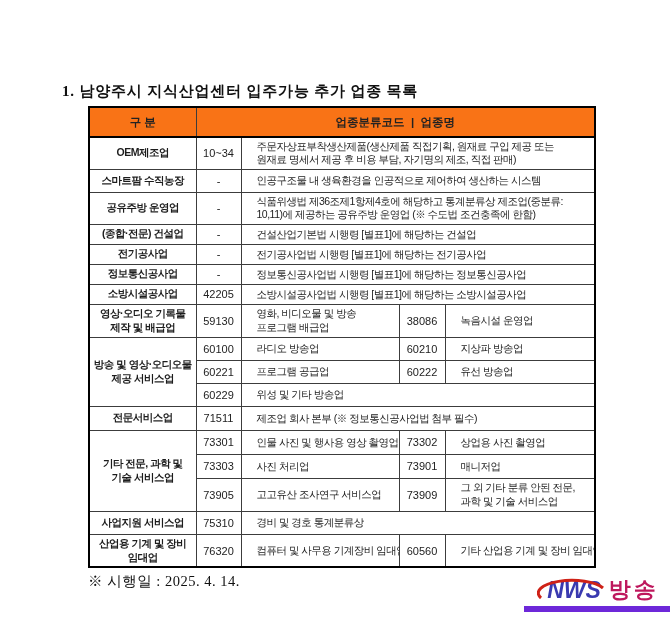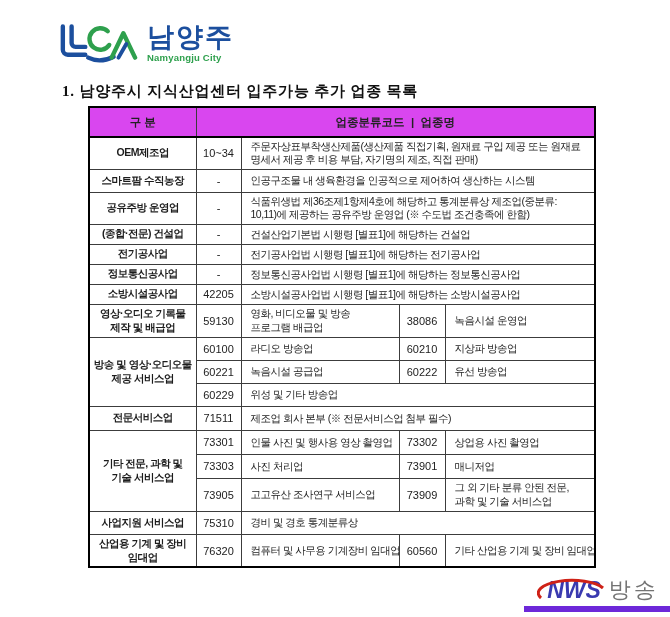--- a/index.html
+++ b/index.html
@@ -13,61 +13,47 @@
   .citylogo .en{font-size:9.5px;font-weight:bold;color:#2ea04d;margin-top:2px;letter-spacing:0.2px;}
 
   
   .title{position:absolute;left:62px;top:82px;font-family:"Liberation Serif",serif;
          font-size:15px;font-weight:bold;color:#101010;letter-spacing:0.8px;}
 
   
   .tablewrap{position:absolute;left:88px;top:106px;}
   table{border-collapse:collapse;table-layout:fixed;width:506px;border:2px solid #000;}
   th,td{border:1px solid #3c3c3c;vertical-align:middle;}
-  thead th{background:#d946ef;font-weight:bold;font-size:11.5px;color:#222;
+  thead th{background:#f97316;font-weight:bold;font-size:11.5px;color:#222;
            border-bottom:2px solid #000;text-align:center;white-space:pre;}
   .grp{font-weight:bold;text-align:center;font-size:10.5px;letter-spacing:-0.5px;
        padding:1px 2px;white-space:pre-line;word-break:keep-all;color:#1c1c1c;}
   .code{text-align:center;font-size:11px;padding:1px 1px;color:#222;}
-  .desc{text-align:left;font-size:10.5px;letter-spacing:-0.5px;padding:2px 9px;
+  .desc{text-align:left;font-size:10.5px;letter-spacing:-0.5px;padding:2px 15px;
         word-break:keep-all;color:#222;line-height:1.28;}
   .nw{white-space:nowrap;overflow:hidden;}
   tr.h30{height:30px;} tr.h32{height:32px;} tr.h33{height:33px;}
   tr.h24{height:24px;} tr.h23{height:23px;} tr.h20{height:20px;margin-top:8px;}
 
   
   .footnote{position:absolute;left:88px;top:572px;font-family:"Liberation Serif",serif;
             font-size:14.5px;color:#101010;letter-spacing:0.5px;}
   .nwslogo{position:absolute;left:524px;top:575px;width:156px;height:30px;
            border-bottom:6px solid #6d28d9;display:flex;align-items:center;
            justify-content:center;gap:6px;padding-bottom:1px;}
   .nwsmark{position:relative;font-style:italic;font-weight:bold;font-size:23px;
            color:#3a3ab0;line-height:1;padding:0 2px;}
   .nwsmark svg{position:absolute;left:-8px;top:-9px;pointer-events:none;}
-  .bangsong{font-weight:normal;font-size:22px;color:#737373;letter-spacing:3px;line-height:1;}
+  .bangsong{font-weight:bold;font-size:22px;color:#be185d;letter-spacing:3px;line-height:1;}
 </style>
 </head>
 <body>
 
 <div class="page">
 
-  <div class="citylogo">
-    <svg width="82" height="46" viewBox="0 0 84 46">
-      <path d="M7 6 V30 a5 5 0 0 0 5 5 H30" fill="none" stroke="#1c4f9e" stroke-width="4.5" stroke-linecap="round"></path>
-      <path d="M16 6 V23 a4 4 0 0 0 4 4 H30" fill="none" stroke="#1c4f9e" stroke-width="4.5" stroke-linecap="round"></path>
-      <path d="M53 11 a11 11 0 1 0 1.5 14" fill="none" stroke="#2ea04d" stroke-width="4.5" stroke-linecap="round"></path>
-      <path d="M33 38 q12 6 26 -1" fill="none" stroke="#1c4f9e" stroke-width="4.5" stroke-linecap="round"></path>
-      <path d="M57 38 L69 13 L81 38" fill="none" stroke="#2ea04d" stroke-width="4.5" stroke-linejoin="round" stroke-linecap="round"></path>
-      <path d="M64 38 L72 24" fill="none" stroke="#1c4f9e" stroke-width="4" stroke-linecap="round"></path>
-    </svg>
-    <div class="txt">
-      <span class="ko">남양주</span>
-      <span class="en">Namyangju City</span>
-    </div>
-  </div>
 
   <div class="title">1. 남양주시 지식산업센터 입주가능 추가 업종 목록</div>
 
   <div class="tablewrap">
     <table>
       <colgroup>
         <col style="width:107px">
           <col style="width:45px">
           <col style="width:158px">
         <col style="width:46px">
@@ -126,32 +112,32 @@
         <tr class="h23">
           <td class="grp" rowspan="3">방송 및 영상·오디오물
 제공 서비스업</td>
           <td class="code">60100</td>
           <td class="desc">라디오 방송업</td>
           <td class="code">60210</td>
           <td class="desc">지상파 방송업</td>
         </tr>
         <tr class="h23">
           <td class="code">60221</td>
-          <td class="desc">녹음시설 공급업</td>
+          <td class="desc">프로그램 공급업</td>
           <td class="code">60222</td>
           <td class="desc">유선 방송업</td>
         </tr>
         <tr class="h23">
           <td class="code">60229</td>
           <td class="desc" colspan="3">위성 및 기타 방송업</td>
         </tr>
         <tr class="h24">
           <td class="grp">전문서비스업</td>
           <td class="code">71511</td>
-          <td class="desc" colspan="3">제조업 회사 본부 (※ 전문서비스업 첨부 필수)</td>
+          <td class="desc" colspan="3">제조업 회사 본부 (※ 정보통신공사업법 첨부 필수)</td>
         </tr>
         <tr class="h24">
           <td class="grp" rowspan="3">기타 전문, 과학 및
 기술 서비스업</td>
           <td class="code">73301</td>
           <td class="desc nw">인물 사진 및 행사용 영상 촬영업</td>
           <td class="code">73302</td>
           <td class="desc">상업용 사진 촬영업</td>
         </tr>
         <tr class="h24">
@@ -176,20 +162,21 @@
 임대업</td>
           <td class="code">76320</td>
           <td class="desc nw">컴퓨터 및 사무용 기계장비 임대업</td>
           <td class="code">60560</td>
           <td class="desc nw">기타 산업용 기계 및 장비 임대업</td>
         </tr>
       </tbody>
     </table>
   </div>
 
+  <div class="footnote">※ 시행일 : 2025. 4. 14.</div>
 
   <div class="nwslogo">
     <span class="nwsmark">
       <svg width="72" height="34" viewBox="0 0 72 34">
         <path d="M4 28 A 32 12 0 1 1 66 18" fill="none" stroke="#cf2217" stroke-width="3"></path>
       </svg>
       <span>NWS</span>
     </span>
     <span class="bangsong">방송</span>
   </div>

